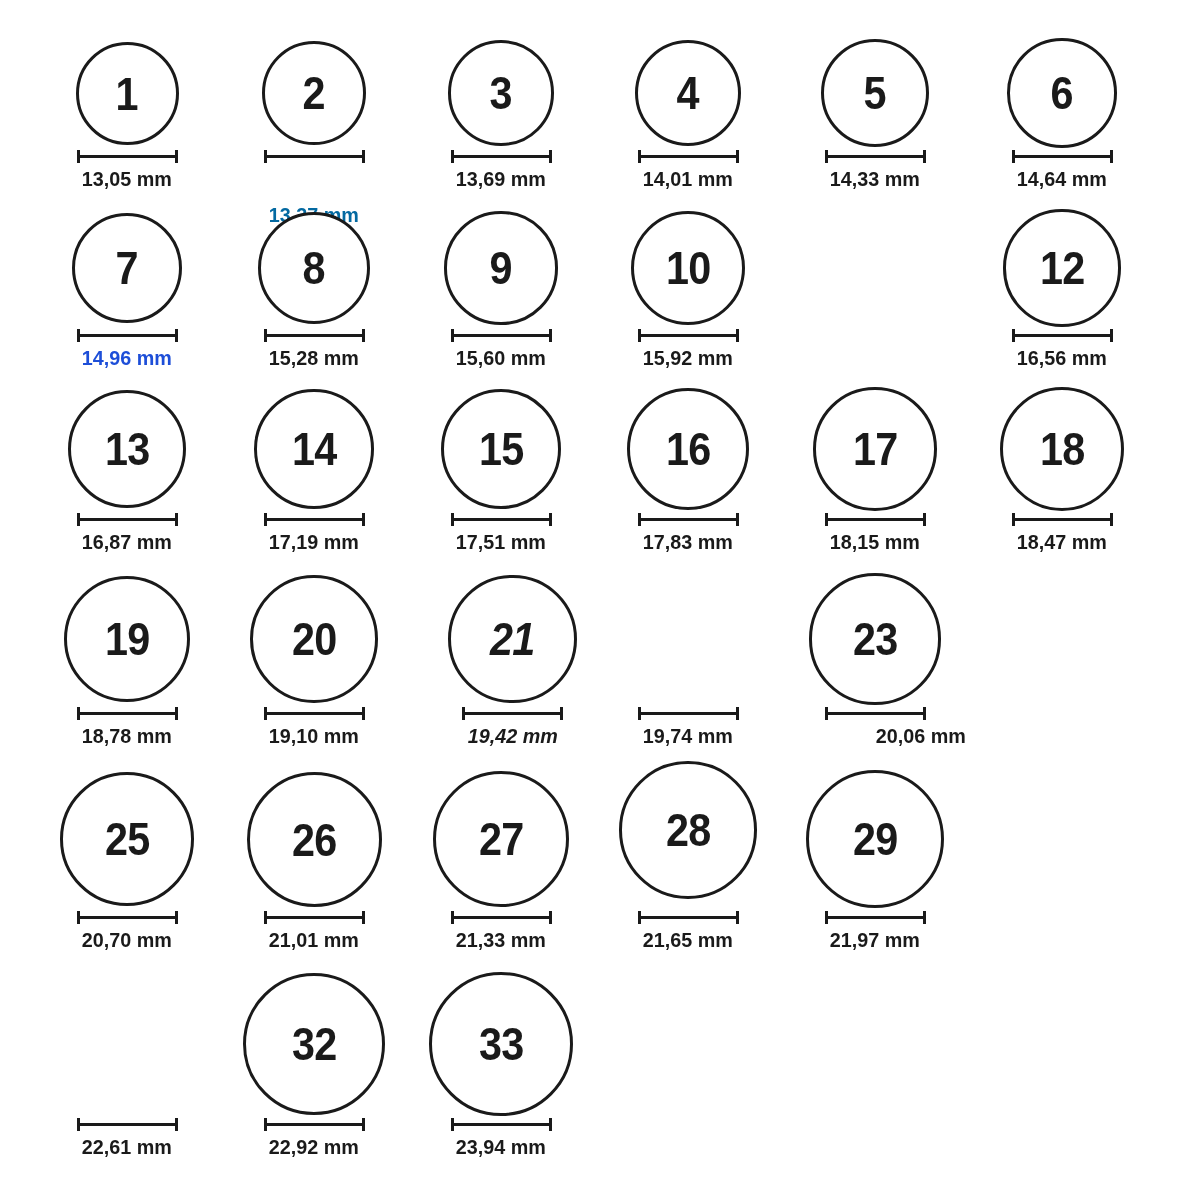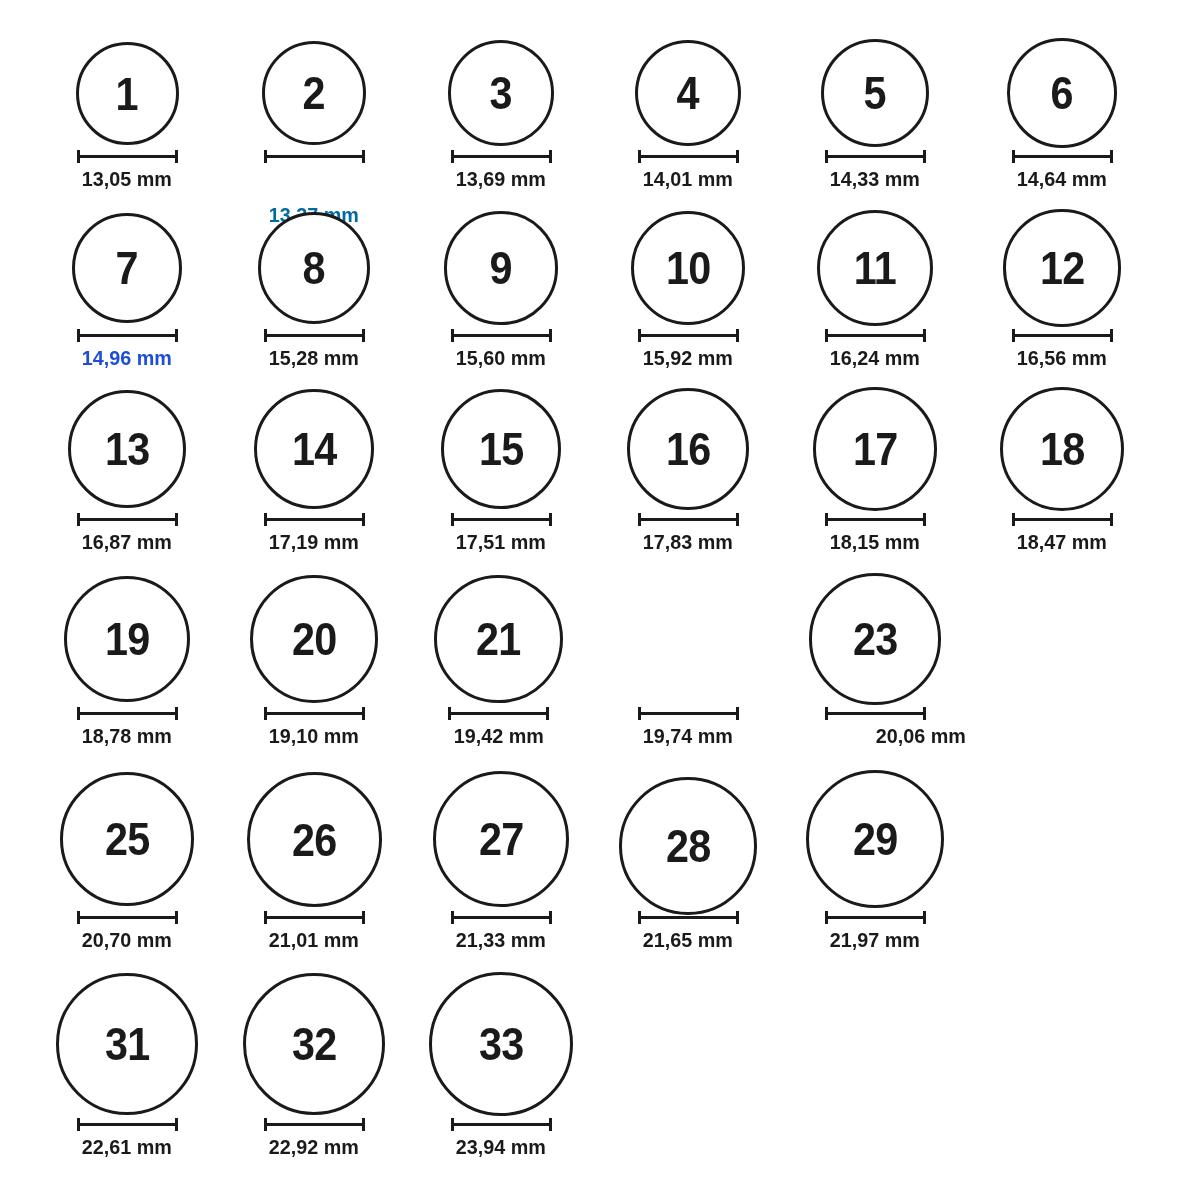--- a/index.html
+++ b/index.html
@@ -183,31 +183,20 @@
       <div class="ring-circle" style="width: 114.52px; height: 114.52px; left: 36.24px; top: 22.74px; border-color: rgb(26, 26, 26);">
         <span class="ring-number" style="color: rgb(26, 26, 26);">10</span>
       </div>
       <div class="measure" style="width: 101px; left: 43px; top: 140.54px;">
         <span class="tick tick-left"></span>
         <span class="bar"></span>
         <span class="tick tick-right"></span>
       </div>
       <div class="diameter-label" style="top: 158.54px; color: rgb(26, 26, 26);"><span class="scale">15,92 mm</span></div>
     </div>
-    <div class="cell" style="left: 781.5px; top: 188px;">
-      <div class="ring-circle" style="width: 115.8px; height: 115.8px; left: 35.6px; top: 22.1px; border-color: rgb(26, 26, 26);">
-        <span class="ring-number" style="color: rgb(26, 26, 26);">11</span>
-      </div>
-      <div class="measure" style="width: 101px; left: 43px; top: 140.54px;">
-        <span class="tick tick-left"></span>
-        <span class="bar"></span>
-        <span class="tick tick-right"></span>
-      </div>
-      <div class="diameter-label" style="top: 158.54px; color: rgb(26, 26, 26);"><span class="scale">16,24 mm</span></div>
-    </div>
     <div class="cell" style="left: 968.5px; top: 188px;">
       <div class="ring-circle" style="width: 117.08px; height: 117.08px; left: 34.96px; top: 21.46px; border-color: rgb(26, 26, 26);">
         <span class="ring-number" style="color: rgb(26, 26, 26);">12</span>
       </div>
       <div class="measure" style="width: 101px; left: 43px; top: 140.54px;">
         <span class="tick tick-left"></span>
         <span class="bar"></span>
         <span class="tick tick-right"></span>
       </div>
       <div class="diameter-label" style="top: 158.54px; color: rgb(26, 26, 26);"><span class="scale">16,56 mm</span></div>
@@ -293,21 +282,21 @@
       <div class="ring-circle" style="width: 127.32px; height: 127.32px; left: 29.84px; top: 16.34px; border-color: rgb(26, 26, 26);">
         <span class="ring-number" style="color: rgb(26, 26, 26);">20</span>
       </div>
       <div class="measure" style="width: 101px; left: 43px; top: 148.22px;">
         <span class="tick tick-left"></span>
         <span class="bar"></span>
         <span class="tick tick-right"></span>
       </div>
       <div class="diameter-label" style="top: 166.22px; color: rgb(26, 26, 26);"><span class="scale">19,10 mm</span></div>
     </div>
-    <div class="cell" style="left: 405px; top: 559px;">
+    <div class="cell" style="left: 419px; top: 559px; font-style: italic;">
       <div class="ring-circle" style="width: 128.6px; height: 128.6px; left: 29.2px; top: 15.7px; border-color: rgb(26, 26, 26);">
         <span class="ring-number" style="color: rgb(26, 26, 26);">21</span>
       </div>
       <div class="measure" style="width: 101px; left: 43px; top: 148.22px;">
         <span class="tick tick-left"></span>
         <span class="bar"></span>
         <span class="tick tick-right"></span>
       </div>
       <div class="diameter-label" style="top: 166.22px; color: rgb(26, 26, 26);"><span class="scale">19,42 mm</span></div>
     </div>
@@ -357,21 +346,21 @@
         <span class="ring-number" style="color: rgb(26, 26, 26);">27</span>
       </div>
       <div class="measure" style="width: 101px; left: 43px; top: 152.06px;">
         <span class="tick tick-left"></span>
         <span class="bar"></span>
         <span class="tick tick-right"></span>
       </div>
       <div class="diameter-label" style="top: 170.06px; color: rgb(26, 26, 26);"><span class="scale">21,33 mm</span></div>
     </div>
     <div class="cell" style="left: 594.5px; top: 759px;">
-      <div class="ring-circle" style="width: 137.56px; height: 137.56px; left: 24.72px; top: 18px; border-color: rgb(26, 26, 26); justify-content: center;">
+      <div class="ring-circle" style="width: 137.56px; height: 137.56px; left: 24.72px; top: 2px; border-color: rgb(26, 26, 26); justify-content: center;">
         <span class="ring-number" style="color: rgb(26, 26, 26);">28</span>
       </div>
       <div class="measure" style="width: 101px; left: 43px; top: 152.06px;">
         <span class="tick tick-left"></span>
         <span class="bar"></span>
         <span class="tick tick-right"></span>
       </div>
       <div class="diameter-label" style="top: 170.06px; color: rgb(26, 26, 26);"><span class="scale">21,65 mm</span></div>
     </div>
     <div class="cell" style="left: 781.5px; top: 759px;">
@@ -379,23 +368,20 @@
         <span class="ring-number" style="color: rgb(26, 26, 26);">29</span>
       </div>
       <div class="measure" style="width: 101px; left: 43px; top: 152.06px;">
         <span class="tick tick-left"></span>
         <span class="bar"></span>
         <span class="tick tick-right"></span>
       </div>
       <div class="diameter-label" style="top: 170.06px; color: rgb(26, 26, 26);"><span class="scale">21,97 mm</span></div>
     </div>
     <div class="cell" style="left: 33.5px; top: 964px;">
-      <div class="ring-circle" style="width: 141.4px; height: 141.4px; left: 22.8px; top: 9.3px; border-color: rgb(26, 26, 26);">
-        <span class="ring-number" style="color: rgb(26, 26, 26);">31</span>
-      </div>
       <div class="measure" style="width: 101px; left: 43px; top: 153.98px;">
         <span class="tick tick-left"></span>
         <span class="bar"></span>
         <span class="tick tick-right"></span>
       </div>
       <div class="diameter-label" style="top: 171.98px; color: rgb(26, 26, 26);"><span class="scale">22,61 mm</span></div>
     </div>
     <div class="cell" style="left: 220.5px; top: 964px;">
       <div class="ring-circle" style="width: 142.68px; height: 142.68px; left: 22.16px; top: 8.66px; border-color: rgb(26, 26, 26);">
         <span class="ring-number" style="color: rgb(26, 26, 26);">32</span>

